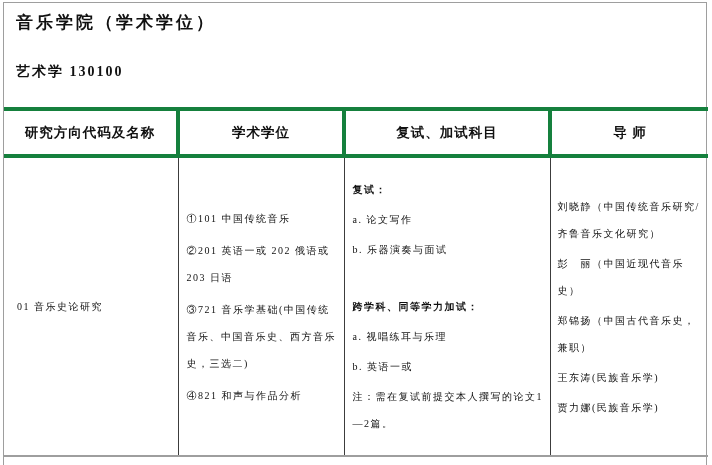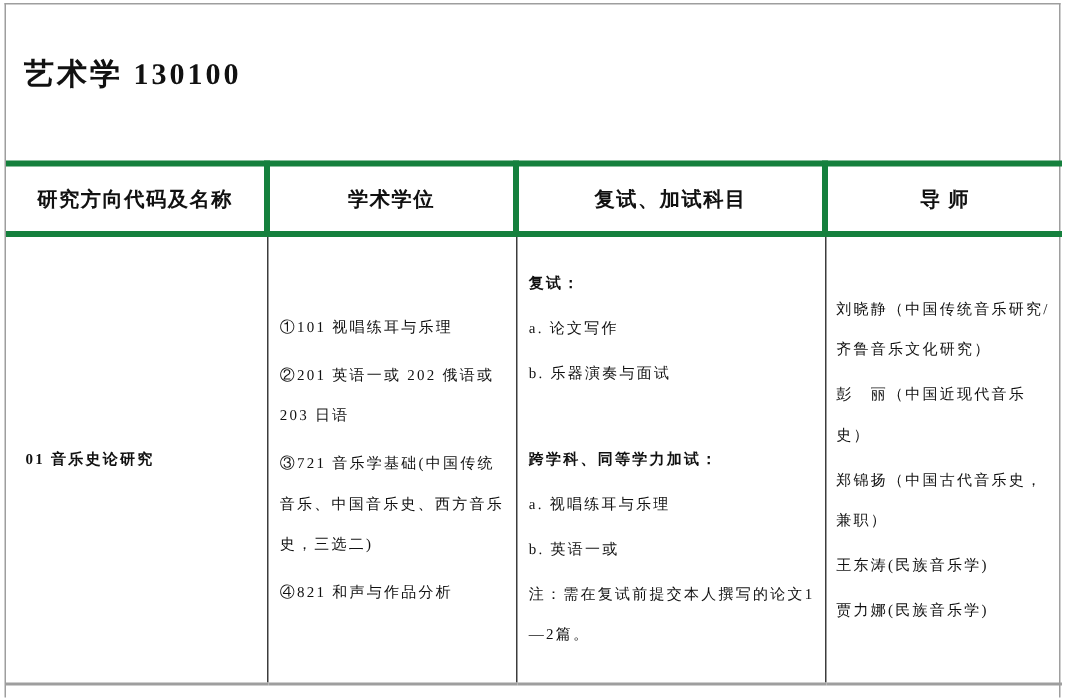--- a/index.html
+++ b/index.html
@@ -29,21 +29,21 @@
     padding: 9px 0 0 12px;
   }
   .doc-title {
     font-size: 17px;
     font-weight: bold;
     letter-spacing: 3px;
     line-height: 22px;
     white-space: nowrap;
   }
   .doc-subtitle {
-    font-size: 20px;
+    font-size: 14px;
     font-weight: bold;
     letter-spacing: 2px;
     line-height: 22px;
     margin-top: 27px;
     white-space: nowrap;
   }
   table.adm {
     width: 100%;
     border-collapse: collapse;
     table-layout: fixed;
@@ -65,38 +65,39 @@
     vertical-align: middle;
     font-size: 10px;
     letter-spacing: 1.5px;
     border: 1px solid #3c3c3c;
     border-bottom: 2px solid #9e9e9e;
     padding: 0 4px 0 8px;
     word-break: break-all;
   }
   table.adm th:first-child, table.adm td:first-child { border-left: none; }
   table.adm th:last-child,  table.adm td:last-child  { border-right: none; }
-  td.c1 { padding-left: 13px !important; font-weight: bold; }
+  td.c1 { padding-left: 13px !important; }
   td.c4 { padding-left: 7px !important; padding-right: 3px !important; }
   .cell p {
     margin: 0;
     line-height: 27px;
   }
   td.c2 p { margin: 5px 0; }
   td.c3 p { margin: 3px 0; }
   td.c4 p { margin: 3px 0; }
   .bold-label { font-weight: bold; }
   .gap-above { margin-top: 30px !important; }
 </style>
 </head>
 <body>
 
 <div class="frame">
 
   <div class="title-block">
+    <div class="doc-title">音乐学院（学术学位）</div>
     <div class="doc-subtitle">艺术学 130100</div>
   </div>
 
   <table class="adm">
     <colgroup>
       <col style="width:174px">
       <col style="width:166px">
       <col style="width:206px">
       <col style="width:158px">
     </colgroup>
@@ -107,21 +108,21 @@
         <th>复试、加试科目</th>
         <th>导 师</th>
       </tr>
     </thead>
     <tbody>
       <tr>
         <td class="body c1 cell">
           <p>01 音乐史论研究</p>
         </td>
         <td class="body c2 cell">
-          <p>①101 视唱练耳与乐理</p>
+          <p>①101 中国传统音乐</p>
           <p>②201 英语一或 202 俄语或 203 日语</p>
           <p>③721 音乐学基础(中国传统音乐、中国音乐史、西方音乐史，三选二)</p>
           <p>④821 和声与作品分析</p>
         </td>
         <td class="body c3 cell">
           <p class="bold-label">复试：</p>
           <p>a. 论文写作</p>
           <p>b. 乐器演奏与面试</p>
           <p class="bold-label gap-above">跨学科、同等学力加试：</p>
           <p>a. 视唱练耳与乐理</p>

